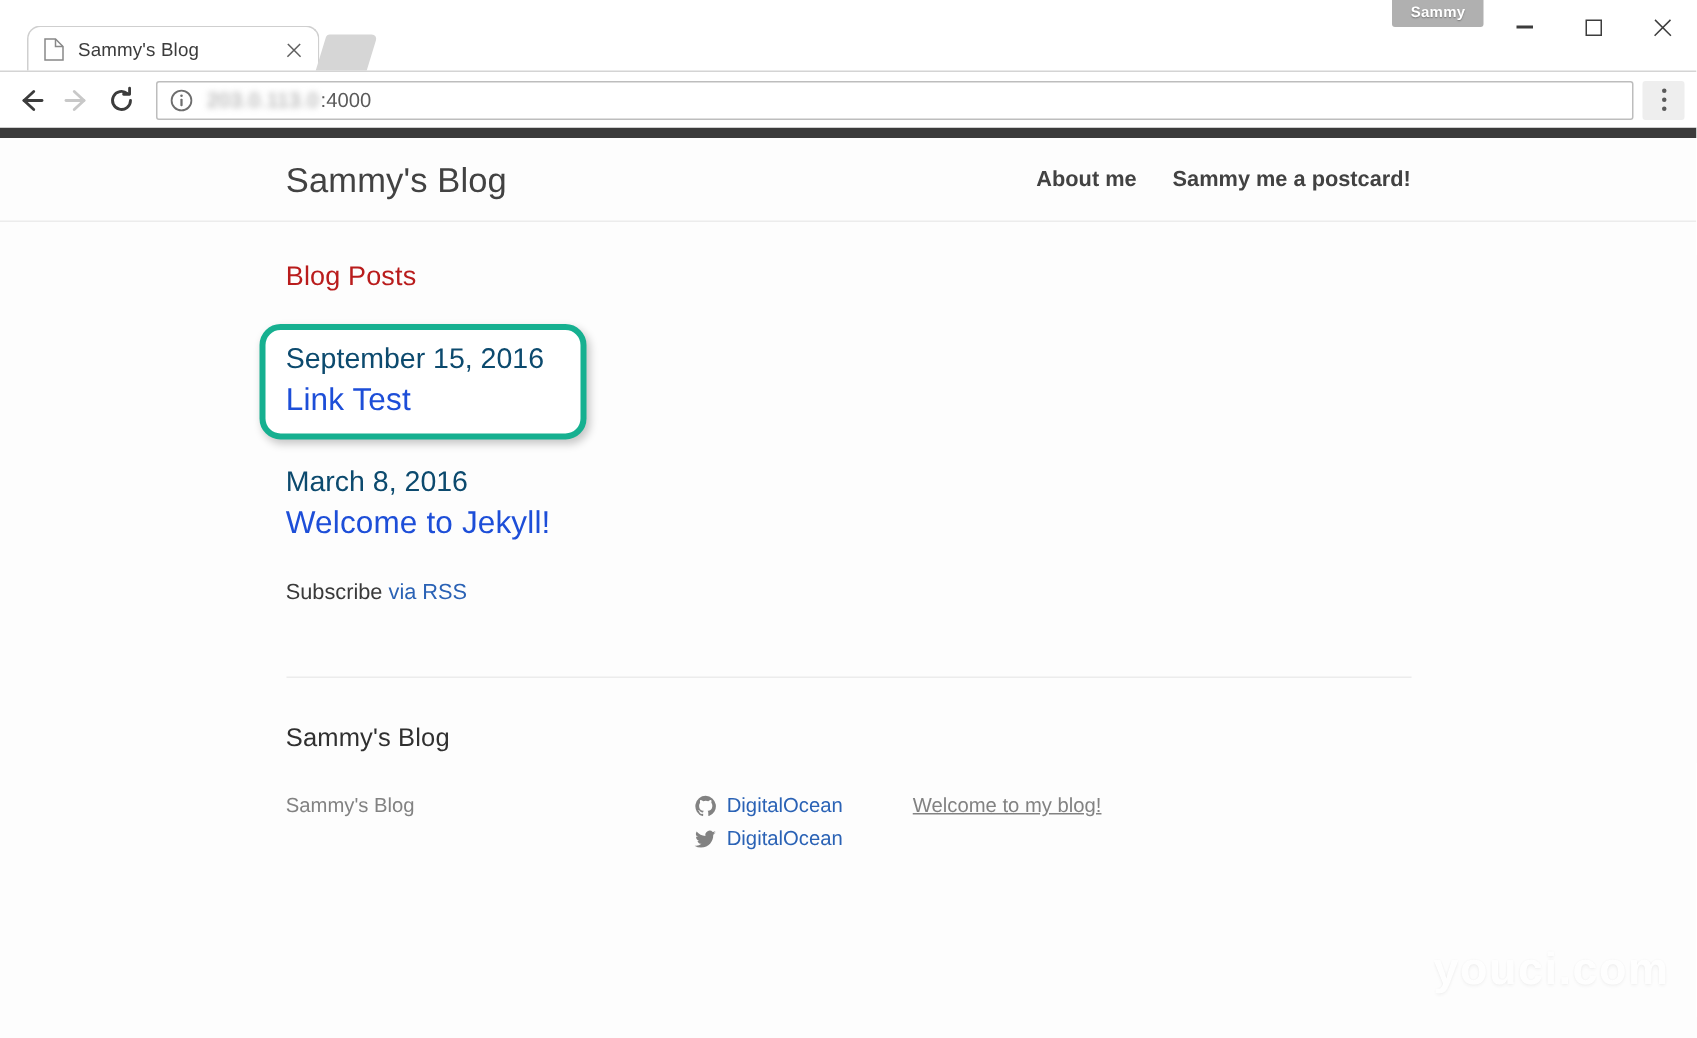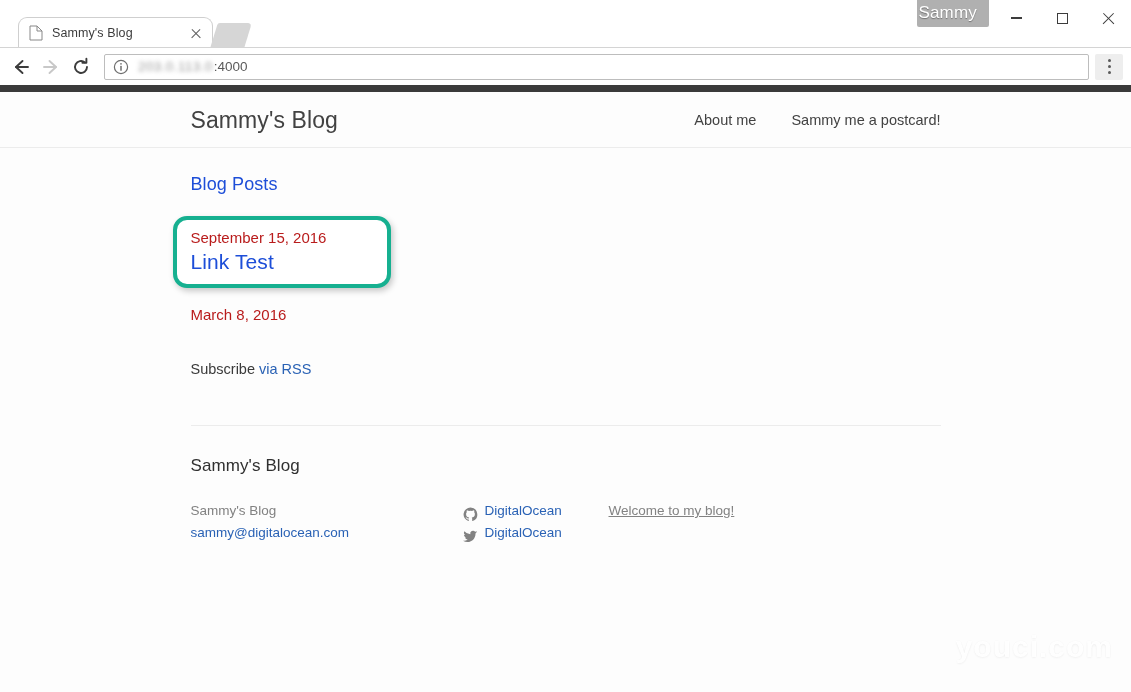--- a/index.html
+++ b/index.html
@@ -104,23 +104,23 @@
     width:15px; height:1.4px; background:#3c3c3c;
   }
   .wc-close::before { transform: rotate(45deg); }
   .wc-close::after  { transform: rotate(-45deg); }
 
   .user-badge {
     position: absolute;
     right: 142px; top: 0px;
     background: #b0b0b0;
     color: #ffffff;
-    font-size: 17px;
-    font-weight: normal;
-    padding: 3px 12px 4px 1px;
+    font-size: 10px;
+    font-weight: bold;
+    padding: 3px 12px 4px 12px;
     border-radius: 0 0 2px 2px;
     text-shadow: 0 1px 1px rgba(0,0,0,.35);
     letter-spacing: .2px;
     cursor: pointer;
   }
 
   
   .toolbar {
     position: relative;
     height: 38px;
@@ -200,42 +200,42 @@
     display: flex;
     align-items: center;
     justify-content: space-between;
   }
   .site-title {
     font-size: 23px;
     color: #424242;
     font-weight: normal;
     letter-spacing: .1px;
   }
-  .site-nav { display: flex; gap: 35px; }
+  .site-nav { display: flex; gap: 24px; font-weight: bold; }
   .site-nav a {
     font-size: 14.5px;
     color: #424242;
     text-decoration: none;
     cursor: pointer;
   }
 
   .content { padding-top: 26px; }
   .posts-heading {
     font-size: 18px;
-    color: #1d4ed8;
+    color: #b91c1c;
     font-weight: normal;
     margin-bottom: 21px;
     letter-spacing: .1px;
   }
   .post-list { list-style: none; }
   .post-item { margin-bottom: 26px; position: relative; }
   .post-date {
     display: block;
-    font-size: 15px;
-    color: #b91c1c;
+    font-size: 19px;
+    color: #0c4a6e;
     margin-bottom: 4px;
   }
   .post-link {
     font-size: 21px;
     color: #1d4ed8;
     text-decoration: none;
     letter-spacing: .1px;
     cursor: pointer;
   }
 
@@ -245,21 +245,21 @@
     border-radius: 14px;
     padding: 9px 0 10px 14px;
     margin-left: -18px;
     margin-bottom: 18px;
     width: 218px;
     background: #ffffff;
     box-shadow: 2px 3px 6px rgba(0,0,0,.22);
   }
 
   .subscribe {
-    margin-top: 38px;
+    margin-top: 26px;
     font-size: 14.5px;
     color: #3a3a3a;
   }
   .subscribe a {
     color: #2a62b5;
     text-decoration: none;
     cursor: pointer;
   }
 
   .site-footer {
@@ -277,21 +277,21 @@
   .footer-cols {
     display: flex;
   }
   .fcol { font-size: 13.5px; color: #828282; line-height: 22px; }
   .fcol-1 { width: 272px; }
   .fcol-2 { width: 146px; }
   .fcol-3 { width: 300px; text-decoration: underline; }
   .fcol a { color: #2a62b5; text-decoration: none; cursor: pointer; }
   .social-row {
     display: flex;
-    align-items: flex-end;
+    align-items: center;
     gap: 7px;
     margin-bottom: 0px;
     height: 22px;
   }
   .social-row svg { flex: 0 0 auto; display:block; }
 
   .watermark {
     position: absolute;
     right: 18px; bottom: 28px;
     font-size: 30px;
@@ -400,33 +400,33 @@
 
       <ul class="post-list">
 
         <li class="post-item highlighted">
           <span class="post-date">September 15, 2016</span>
           <a class="post-link">Link Test</a>
         </li>
 
         <li class="post-item">
           <span class="post-date">March 8, 2016</span>
+          <a class="post-link">Welcome to Jekyll!</a>
         </li>
 
       </ul>
 
       <p class="subscribe"><span>Subscribe </span><a>via RSS</a></p>
 
       <div class="site-footer">
         <h2 class="footer-heading">Sammy's Blog</h2>
         <div class="footer-cols">
 
           <div class="fcol fcol-1">
             <div>Sammy's Blog</div>
-            <div><a>sammy@digitalocean.com</a></div>
           </div>
 
           <div class="fcol fcol-2">
             <div class="social-row">
               <span>
                 <svg width="15" height="15" viewBox="0 0 16 16">
                   <path fill="#828282" d="M8 0.6a7.4 7.4 0 0 0-2.34 14.42c.37.07.5-.16.5-.36v-1.3c-2.06.45-2.5-.99-2.5-.99-.34-.86-.82-1.09-.82-1.09-.67-.46.05-.45.05-.45.74.05 1.13.76 1.13.76.66 1.13 1.73.8 2.15.62.07-.48.26-.8.47-.99-1.64-.19-3.37-.82-3.37-3.66 0-.81.29-1.47.76-1.99-.08-.19-.33-.94.07-1.96 0 0 .62-.2 2.03.76a7 7 0 0 1 3.7 0c1.4-.96 2.02-.76 2.02-.76.4 1.02.15 1.77.07 1.96.48.52.76 1.18.76 1.99 0 2.85-1.73 3.47-3.38 3.65.27.23.5.68.5 1.37v2.03c0 .2.14.43.51.36A7.4 7.4 0 0 0 8 .6z"></path>
                 </svg>
               </span>
               <a>DigitalOcean</a>

